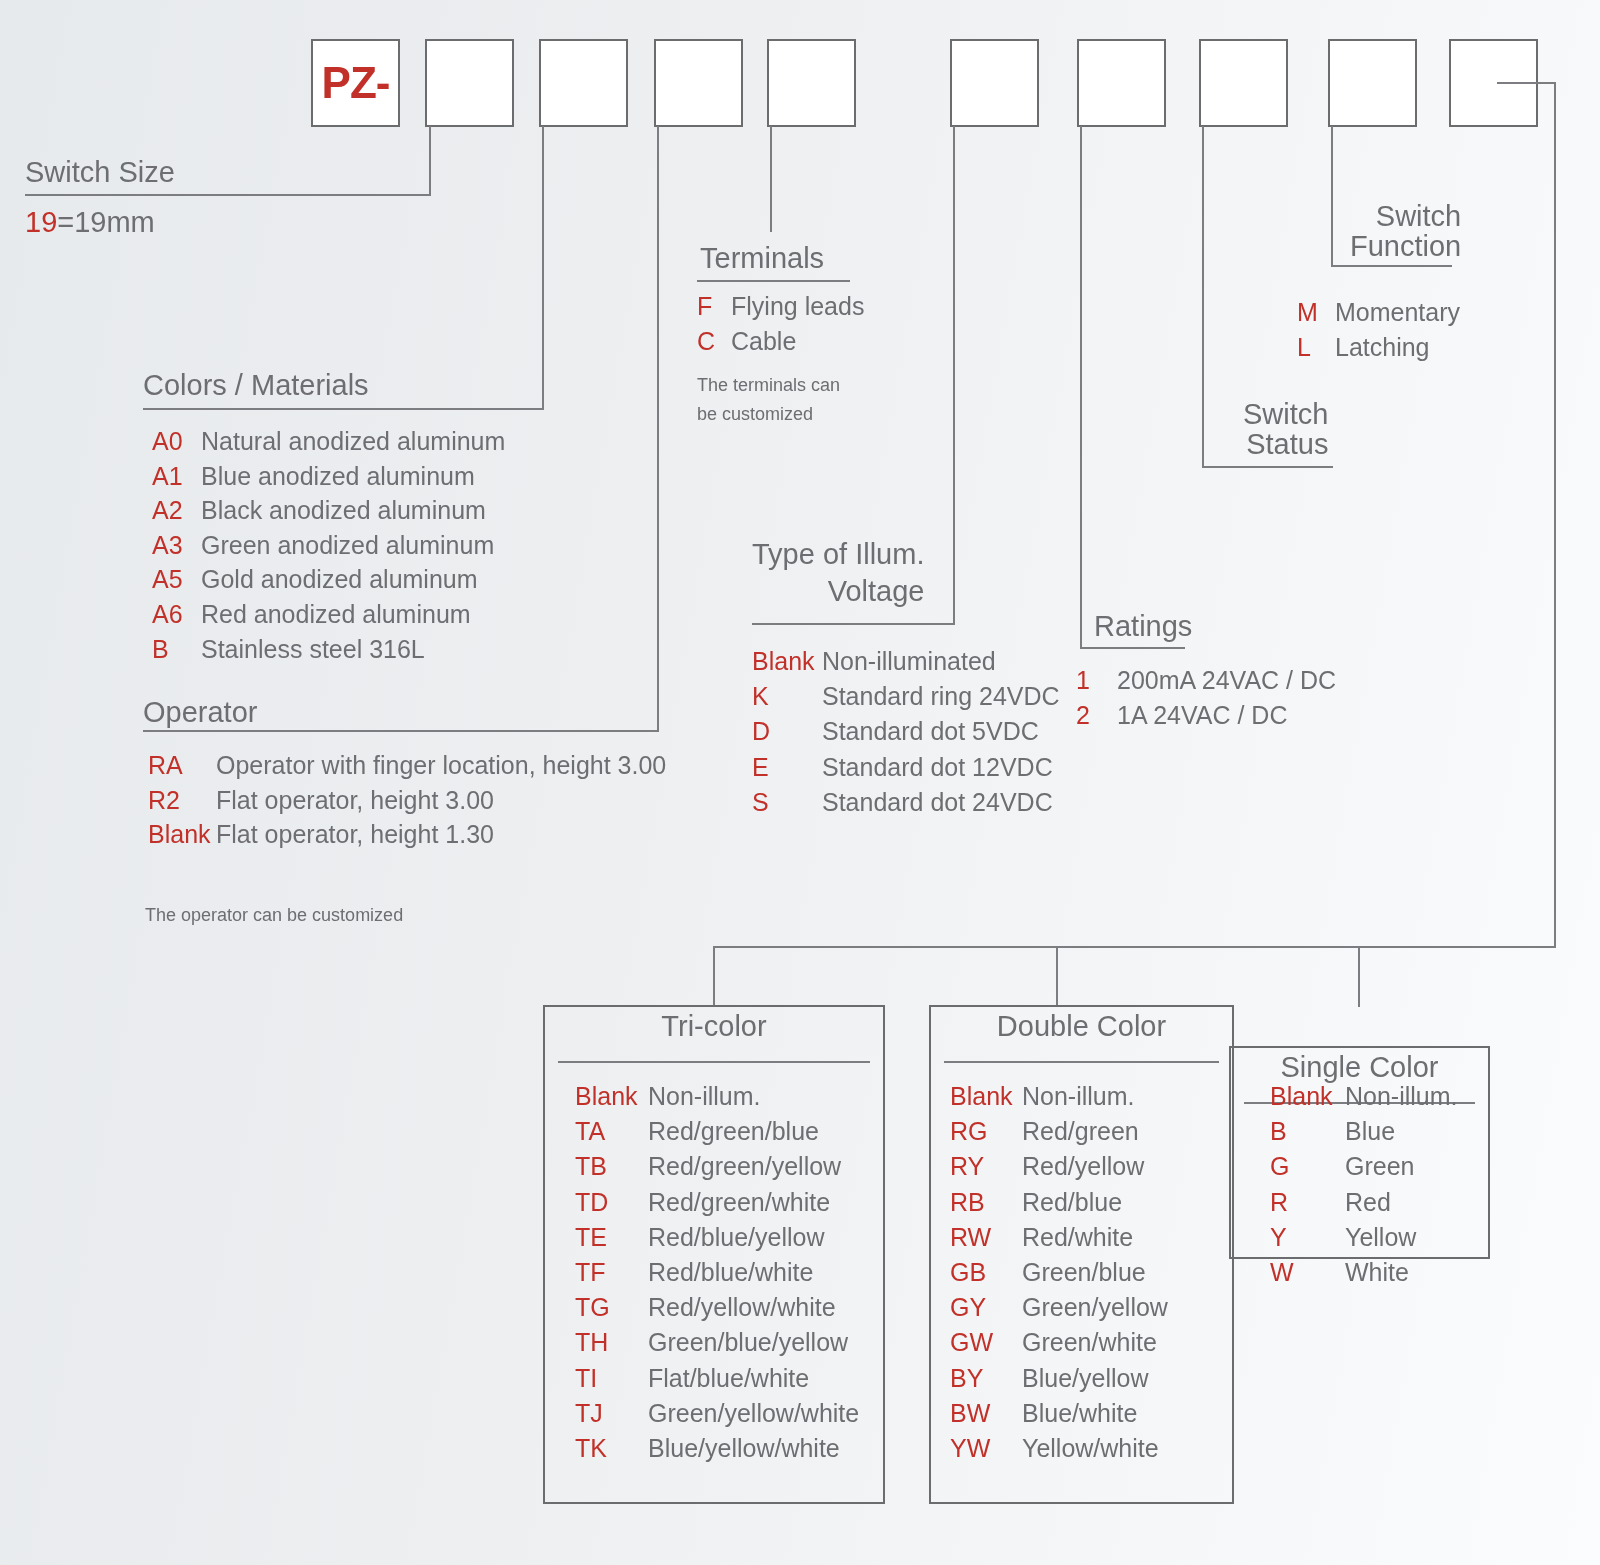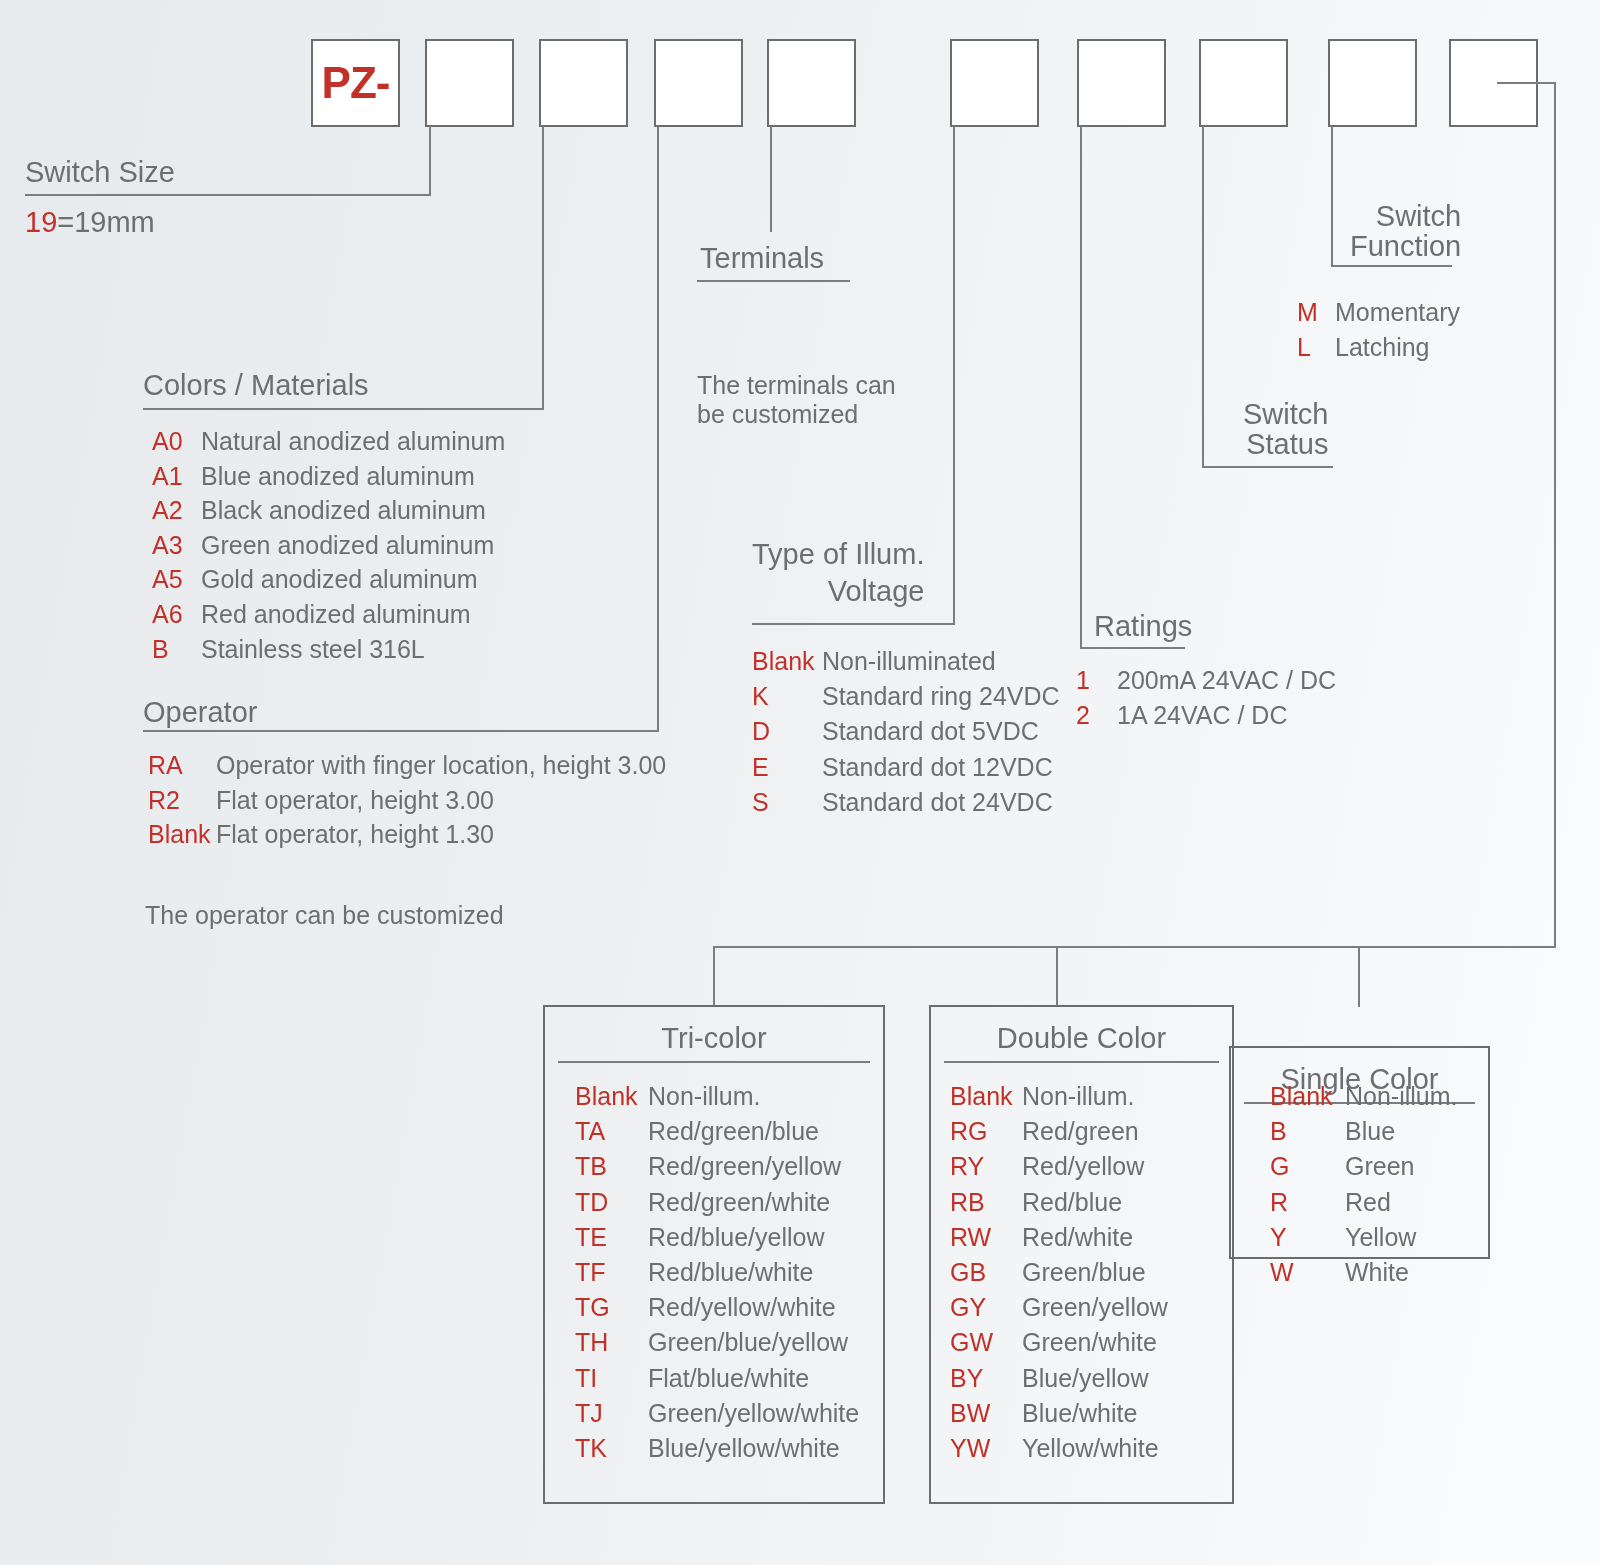--- a/index.html
+++ b/index.html
@@ -10,24 +10,24 @@
     border:2px solid #6b6c6e;box-sizing:border-box;margin-left:39px;}
   .pz{display:flex;align-items:center;justify-content:center;
     font-size:44px;font-weight:bold;color:#c23129;letter-spacing:-1px;}
   .line{position:absolute;background:#7c7d80;}
   .heading{position:absolute;font-size:29px;line-height:33px;color:#6d6e71;white-space:pre-line;text-align:right;}
   .lh30{line-height:30px}.lh37{line-height:37px}
   .list{position:absolute;font-size:25px;color:#6d6e71;}
   .row{line-height:34.6px;white-space:nowrap;}
   .lh35 .row{line-height:35.2px;}
   .code{color:#c23129;display:inline-block;width:var(--cw,46px);}
-  .note{position:absolute;font-size:25px;line-height:29px;color:#6d6e71;white-space:pre-line;}
+  .note{position:absolute;font-size:18px;line-height:29px;color:#6d6e71;white-space:pre-line;}
   .red{color:#c23129;}
   .bbox{position:absolute;border:2px solid #6b6c6e;box-sizing:border-box;background:transparent;}
-  .btitle{padding-top:15px;text-align:center;font-size:29px;color:#6d6e71;}
+  .btitle{padding-top:3px;text-align:center;font-size:29px;color:#6d6e71;}
   .brule{position:absolute;left:13px;right:13px;top:54px;height:2px;background:#7c7d80;}
 </style>
 </head>
 <body>
 
 <div class="stage">
 
   <div class="tbox pz" style="left:272px">
       <span>PZ-</span>
     </div>
@@ -80,20 +80,24 @@
 
   <div class="heading" style="left:143px;top:696px">Operator</div>
   <div class="list" style="left:148px;top:748px;--cw:68px">
     <div class="row"><span class="code">RA</span><span>Operator with finger location, height 3.00</span></div>
     <div class="row"><span class="code">R2</span><span>Flat operator, height 3.00</span></div>
     <div class="row"><span class="code">Blank</span><span>Flat operator, height 1.30</span></div>
   </div>
   <div class="note" style="left:145px;top:901px">The operator can be customized</div>
 
   <div class="heading" style="left:700px;top:242px">Terminals</div>
+  <div class="list lh35" style="left:697px;top:289px;--cw:34px">
+    <div class="row"><span class="code">F</span><span>Flying leads</span></div>
+    <div class="row"><span class="code">C</span><span>Cable</span></div>
+  </div>
   <div class="note" style="left:697px;top:371px">The terminals can
 be customized</div>
 
   <div class="heading lh37" style="left:752px;top:536px">Type of Illum.
 Voltage</div>
   <div class="list lh35" style="left:752px;top:644px;--cw:70px">
     <div class="row"><span class="code">Blank</span><span>Non-illuminated</span></div>
     <div class="row"><span class="code">K</span><span>Standard ring 24VDC</span></div>
     <div class="row"><span class="code">D</span><span>Standard dot 5VDC</span></div>
     <div class="row"><span class="code">E</span><span>Standard dot 12VDC</span></div>

